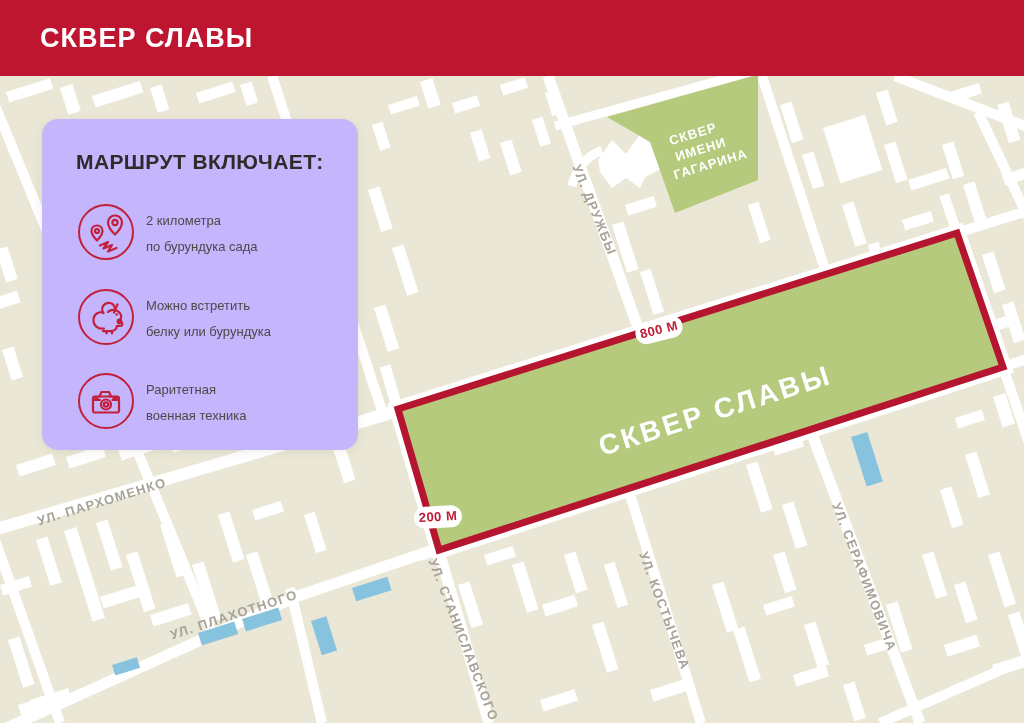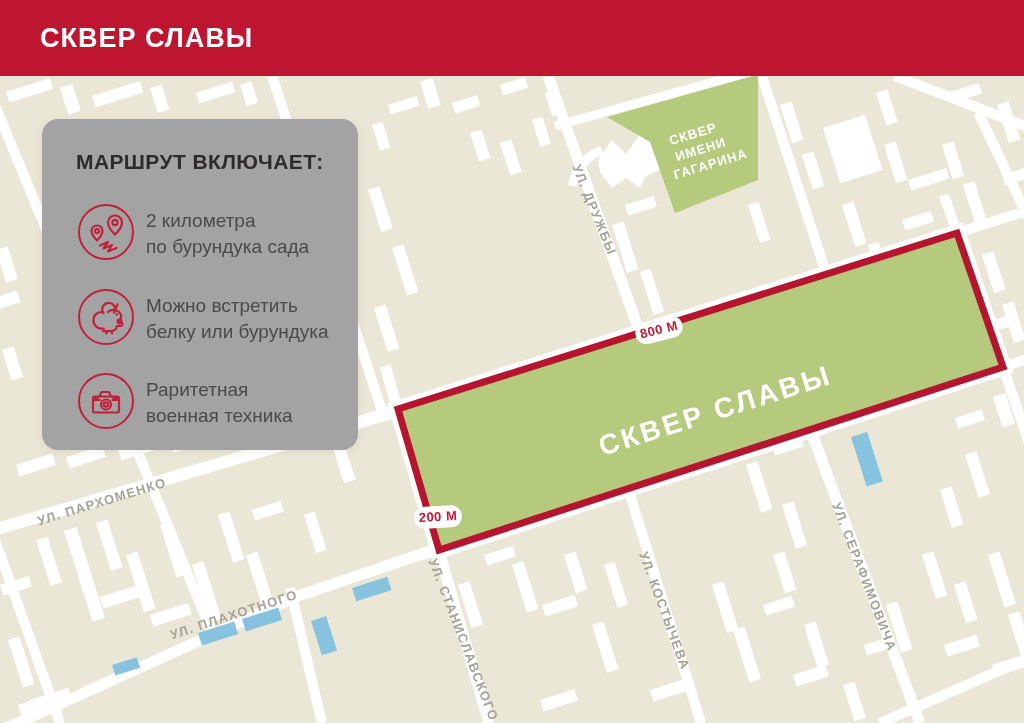--- a/index.html
+++ b/index.html
@@ -13,30 +13,30 @@
   svg.map{position:absolute;left:0;top:0;z-index:1;}
   .street-label{fill:#A6A399;font-size:13px;font-weight:bold;letter-spacing:1.3px;}
   .area-label{fill:#FFFFFF;font-weight:bold;}
   
   .pill{position:absolute;z-index:10;width:48px;height:22px;background:#FFFFFF;border-radius:11px;
         color:#C01A34;font-size:13px;font-weight:bold;text-align:center;line-height:22px;
         letter-spacing:0.5px;}
   .pill-800{left:635px;top:319px;transform:rotate(-14deg);}
   .pill-200{left:414px;top:506px;transform:rotate(-3deg);}
   
-  .card{position:absolute;left:42px;top:119px;width:316px;height:331px;background:#a3a3a3;
+  .card{position:absolute;left:42px;top:119px;width:316px;height:331px;background:#c4b5fd;
         border-radius:16px;z-index:20;box-shadow:0 2px 10px rgba(90,80,50,0.10);}
   .card-title{position:absolute;left:34px;top:31px;font-size:21px;font-weight:bold;
               color:#2E2C2B;letter-spacing:0.4px;}
   .item{position:absolute;left:36px;width:260px;height:62px;}
   .item-1{top:85px;} .item-2{top:170px;} .item-3{top:254px;}
   .icon-circle{position:absolute;left:0;top:0;width:56px;height:56px;border:2.5px solid #C2203A;
                border-radius:50%;box-sizing:border-box;}
   .icon-circle svg{position:absolute;left:-2.5px;top:-2.5px;}
-  .item-text{position:absolute;left:68px;top:4px;font-size:19px;line-height:26px;color:#4A4A49;}
+  .item-text{position:absolute;left:68px;top:4px;font-size:13px;line-height:26px;color:#4A4A49;}
   .ico{stroke:#C2203A;fill:none;stroke-width:2.2;stroke-linecap:round;stroke-linejoin:round;}
 </style>
 </head>
 <body>
 
 <div class="page">
 
   <svg class="map" width="1024" height="723" viewBox="0 0 1024 723">
 
     <rect x="0" y="0" width="1024" height="723" fill="#EBE7D6"></rect>

